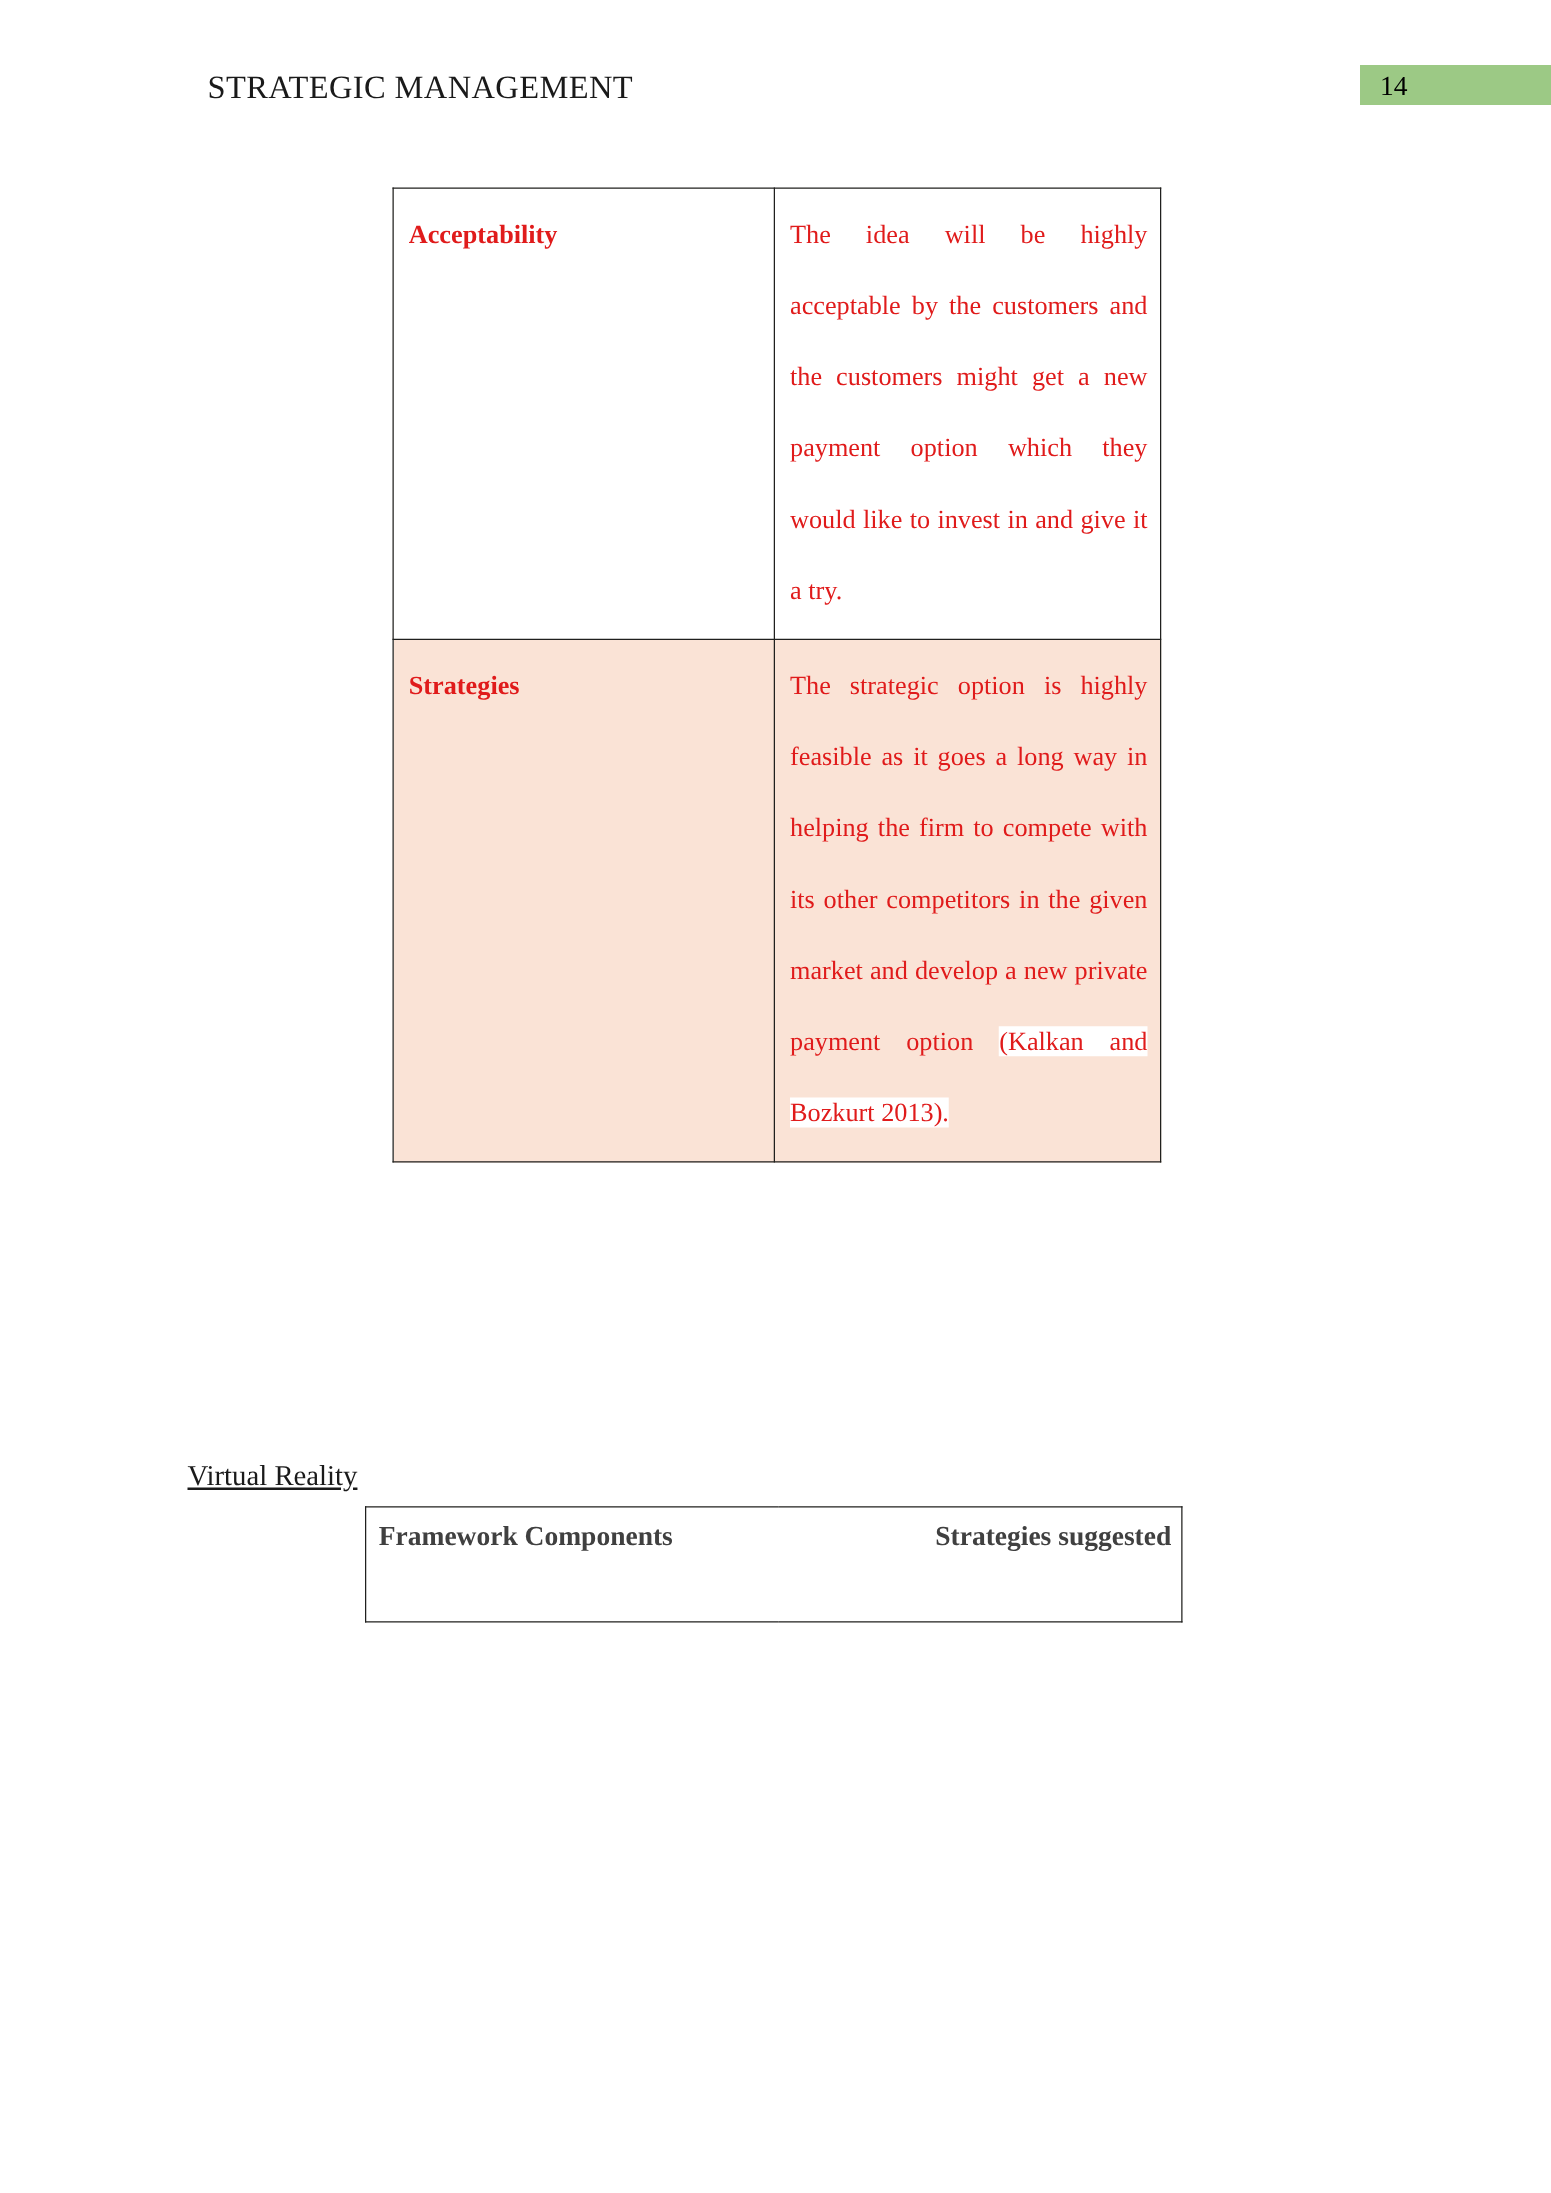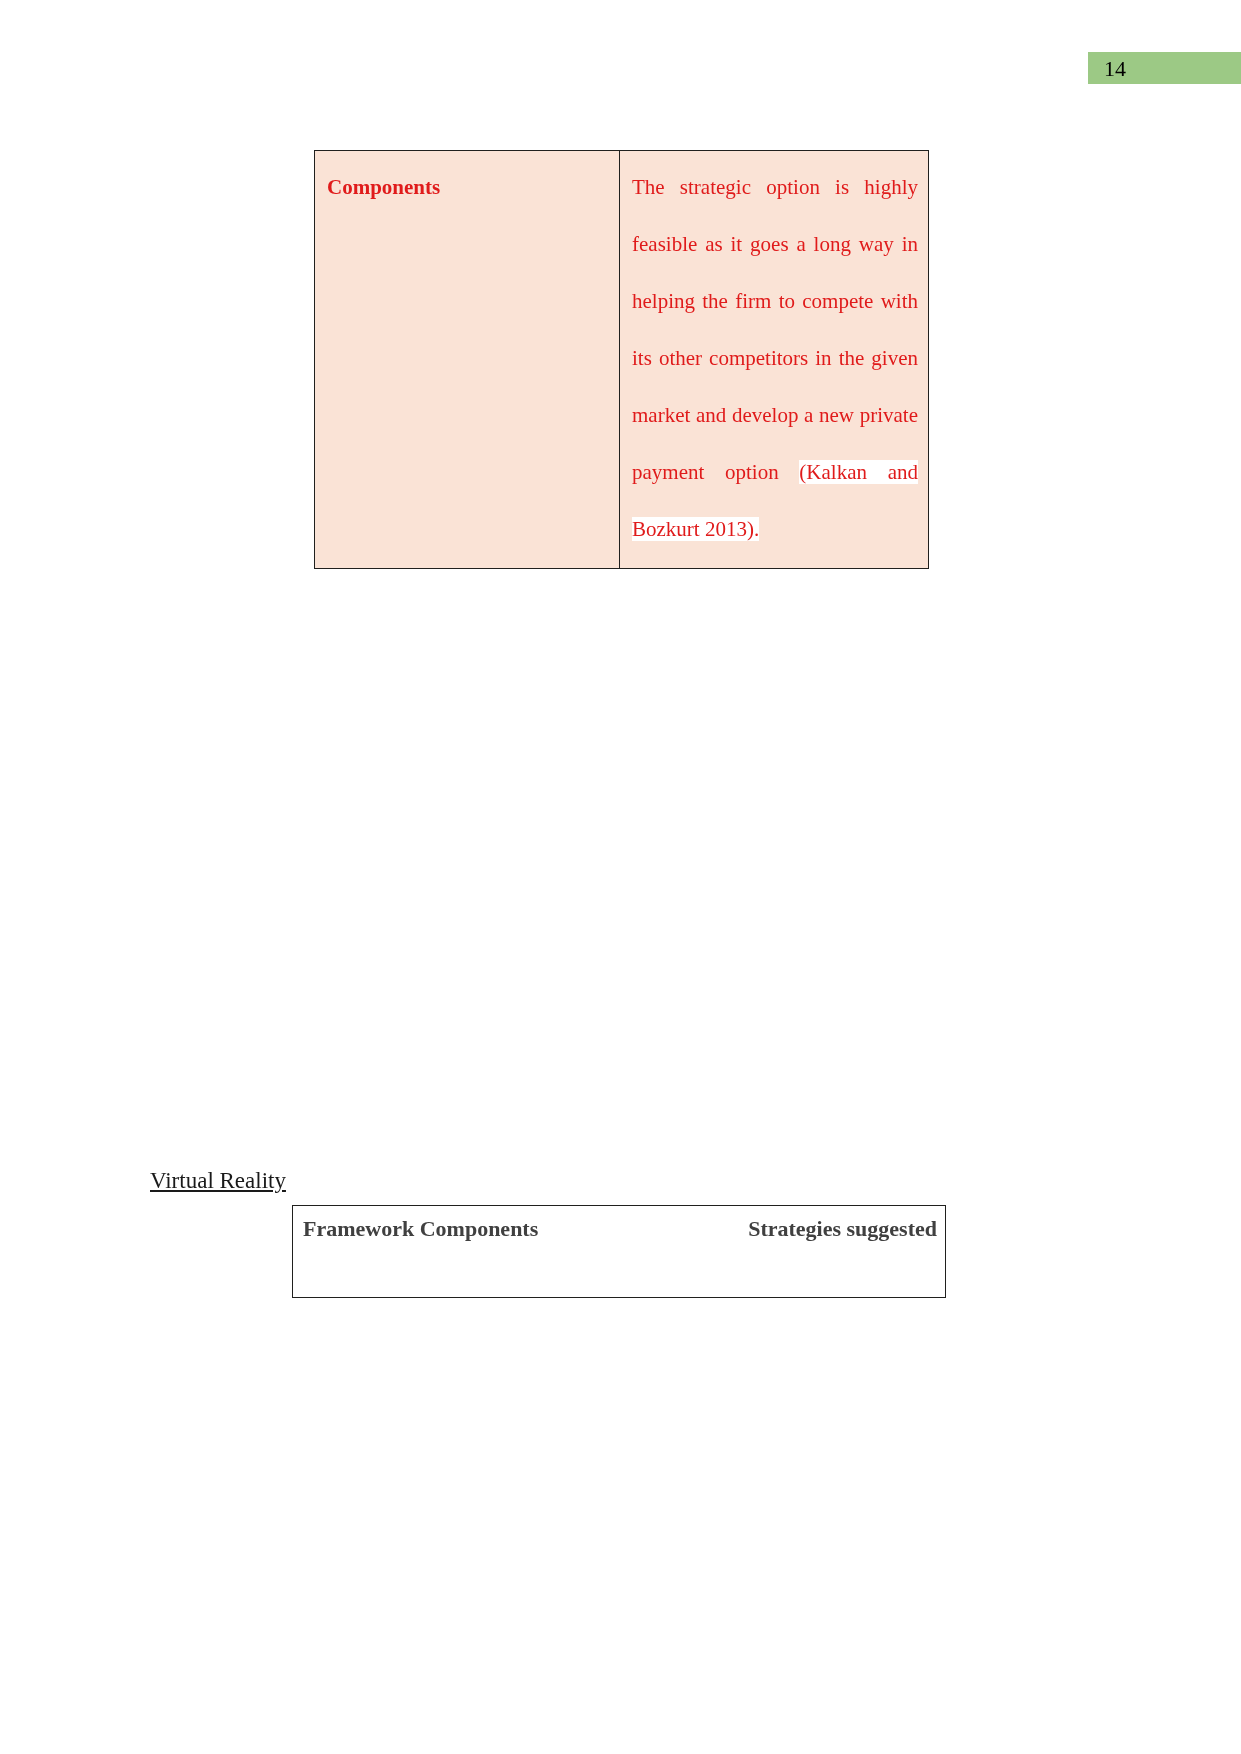--- a/index.html
+++ b/index.html
@@ -116,32 +116,41 @@
     font-size: 22px;
     font-weight: bold;
     color: #404040;
     white-space: nowrap;
   }
 </style>
 </head>
 <body>
 
 <div class="page-header">
+  <div class="doc-title">STRATEGIC MANAGEMENT</div>
   <div class="page-number-badge">
     <span>14</span>
   </div>
 </div>
 
 <table class="saf-table">
   <tbody>
 
+    <tr class="row-white">
+      <td class="col-left">
+        <span class="cell-label">Acceptability</span>
+      </td>
+      <td class="col-right">
+        <span class="justify-block">The idea will be highly acceptable by the customers and the customers might get a new payment option which they would like to invest in and give it a try.</span>
+      </td>
+    </tr>
 
     <tr class="row-peach">
       <td class="col-left">
-        <span class="cell-label">Components</span>
+        <span class="cell-label">Strategies</span>
       </td>
       <td class="col-right">
         <span class="justify-block">The strategic option is highly feasible as it goes a long way in helping the firm to compete with its other competitors in the given market and develop a new private payment option </span><span class="highlight-white">(Kalkan and Bozkurt 2013).</span>
       </td>
     </tr>
   </tbody>
 </table>
 
 <div class="vr-heading">Virtual Reality</div>
 

